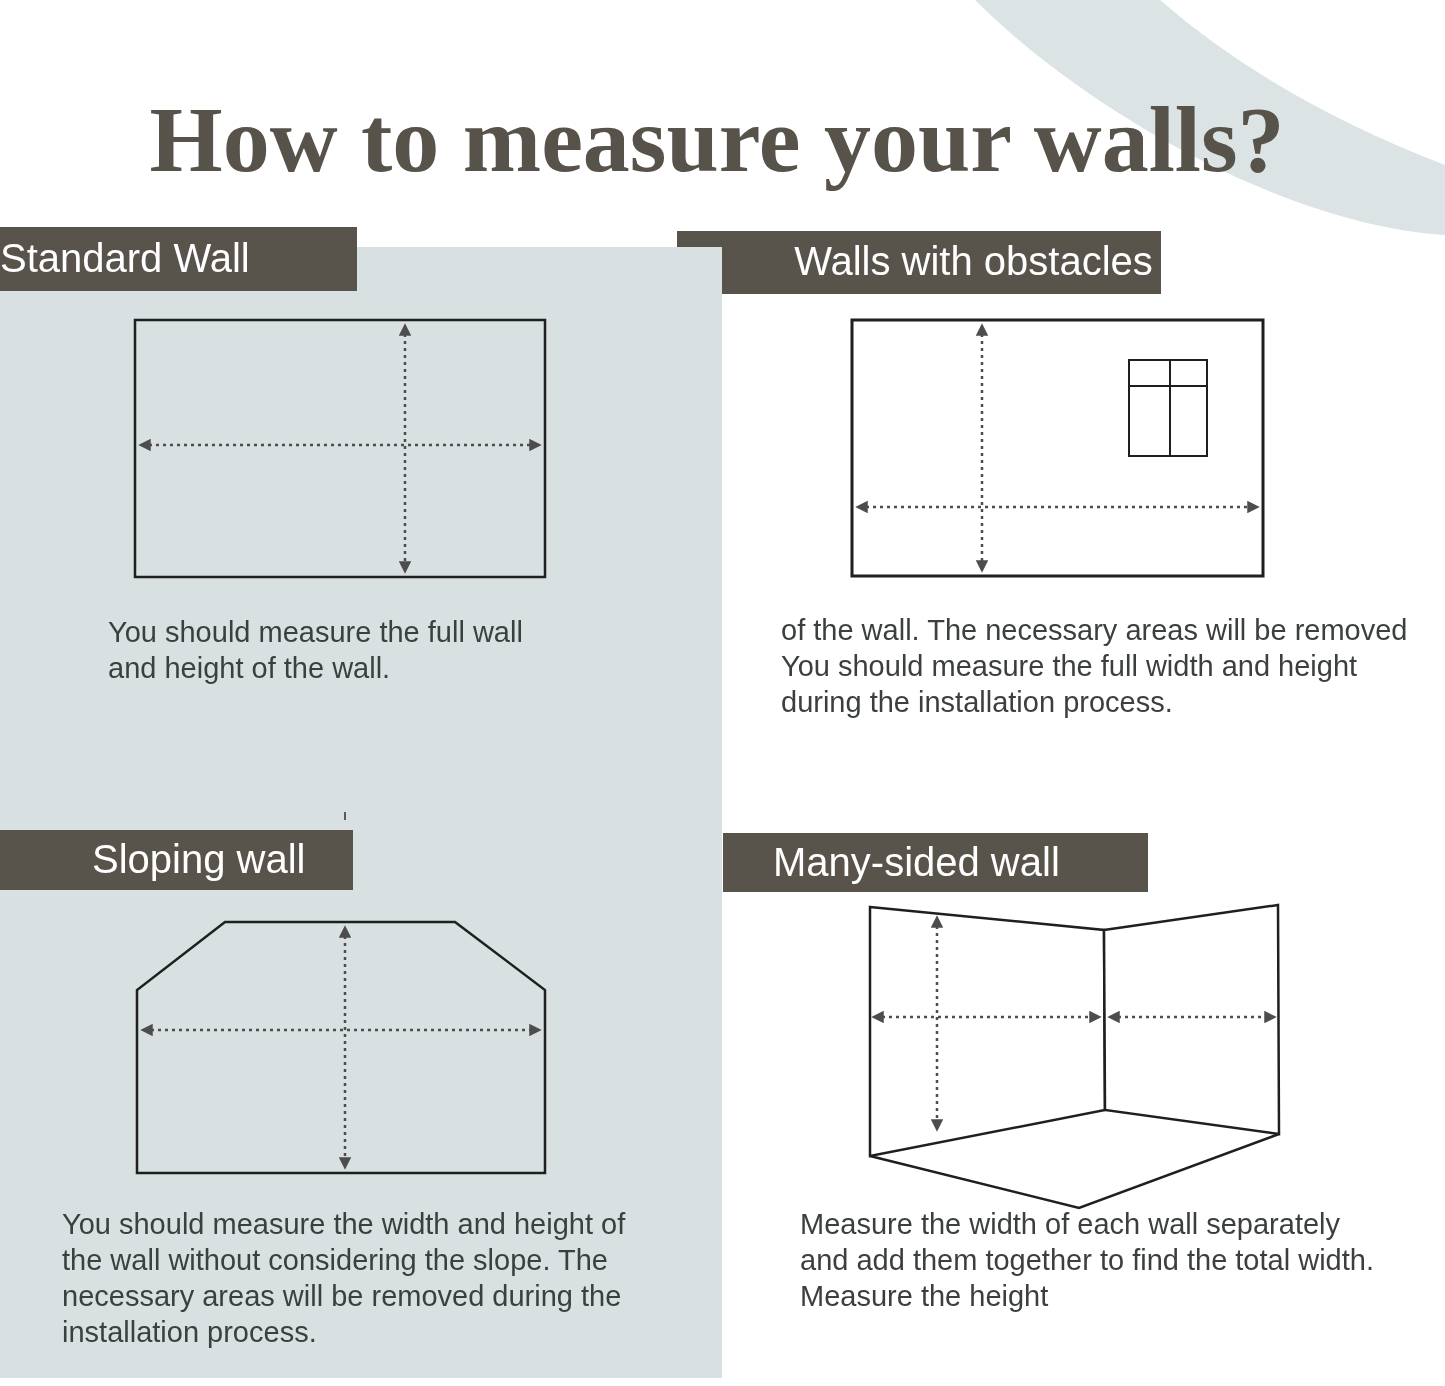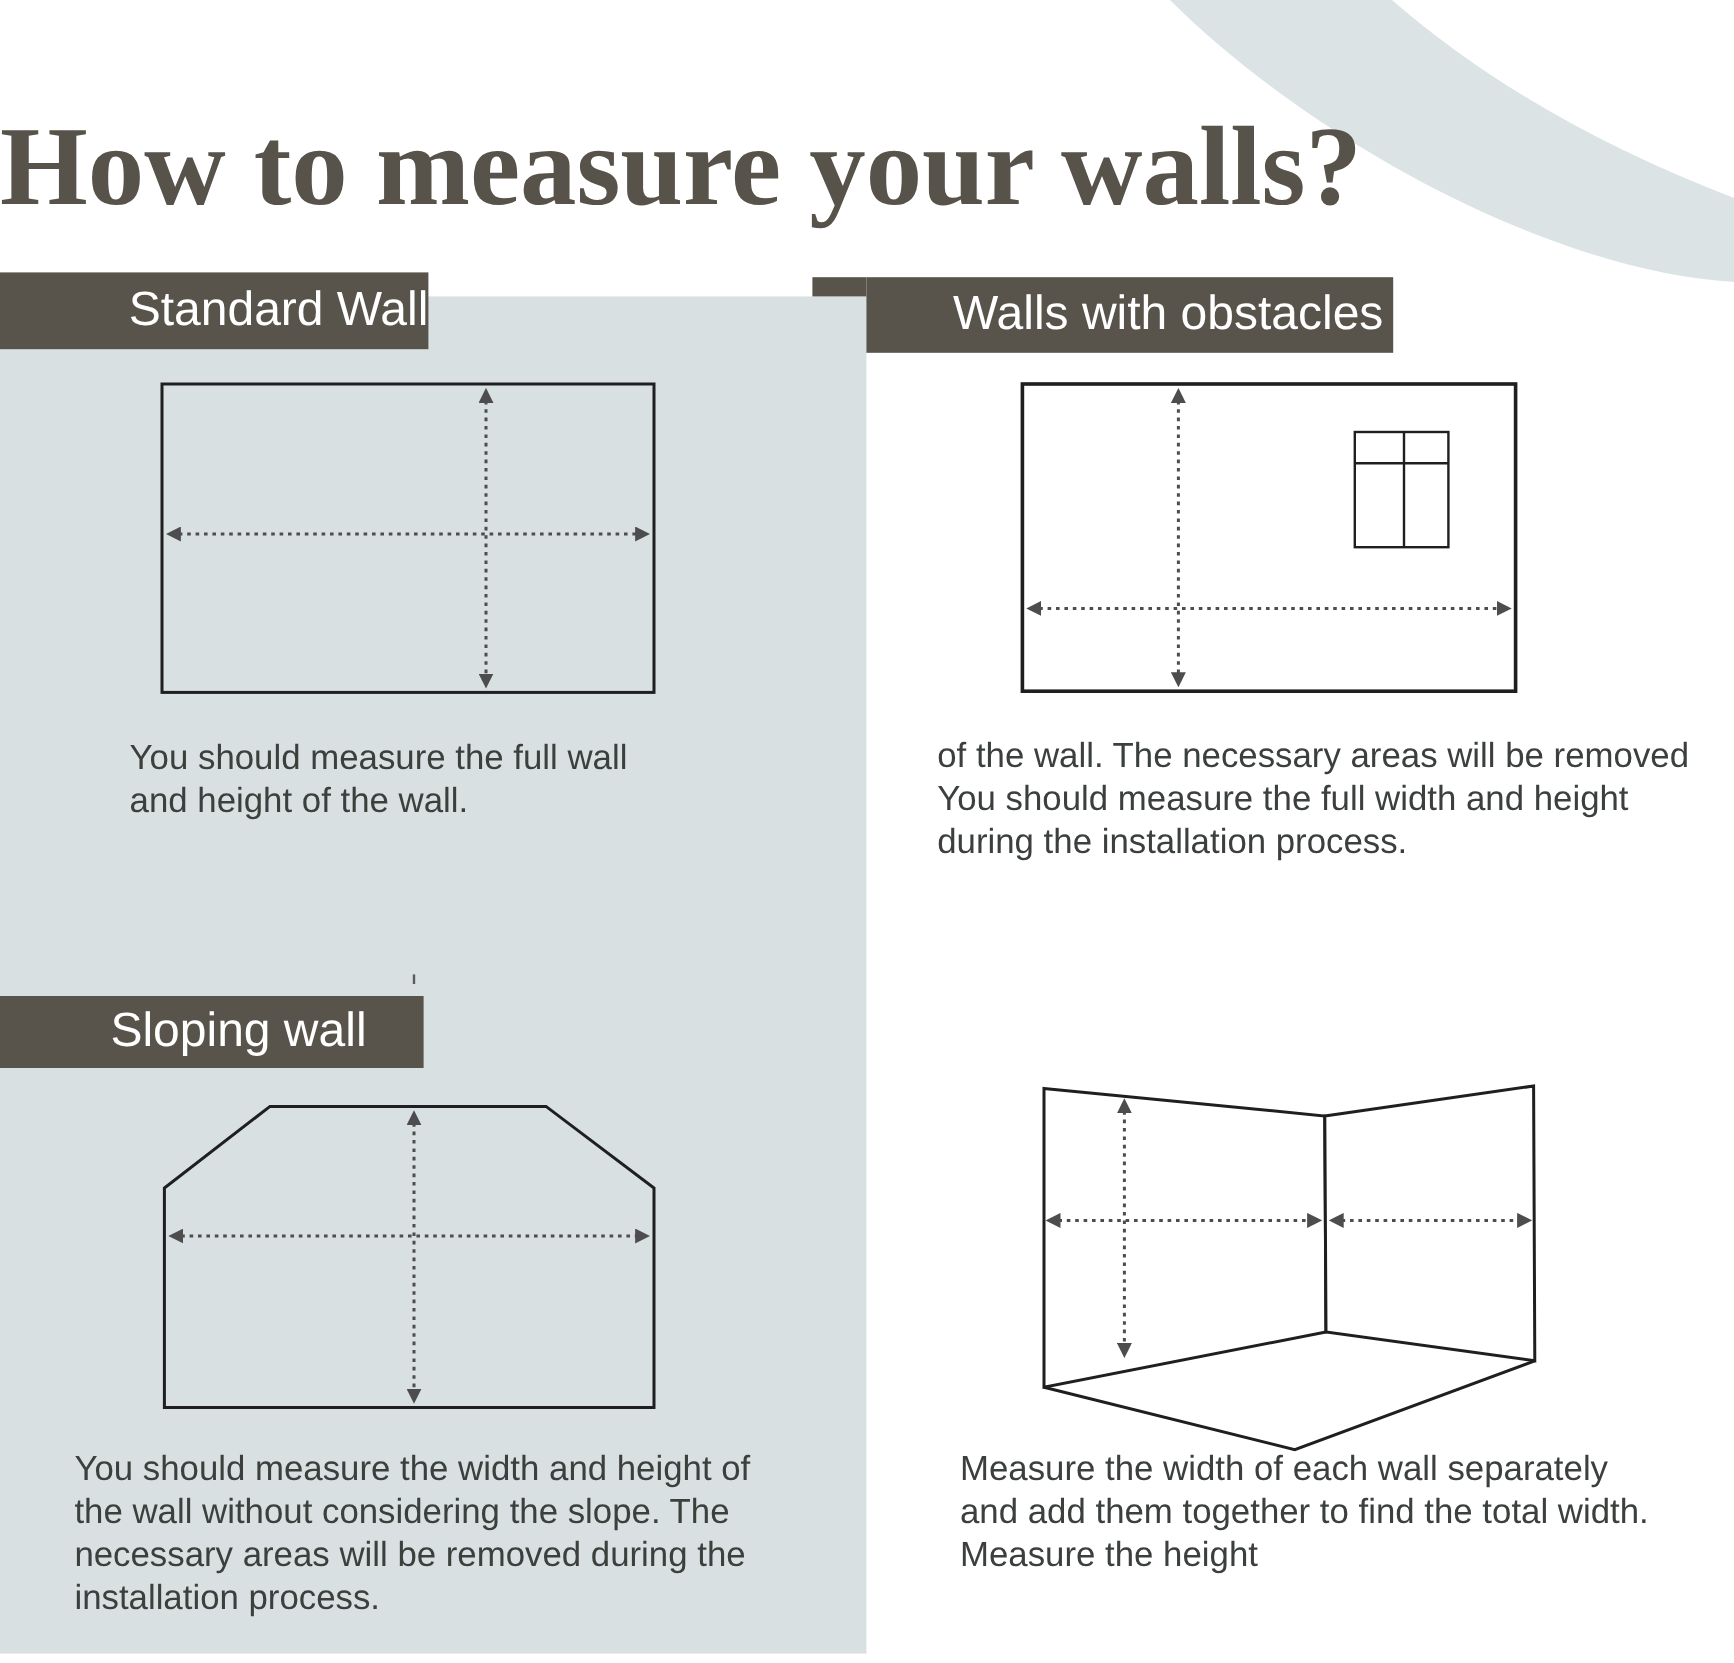--- a/index.html
+++ b/index.html
@@ -9,39 +9,41 @@
     font-family:"Liberation Sans", sans-serif;
     overflow:hidden;
   }
   .canvas{position:relative;width:1445px;height:1386px;background:var(--background,#fff);}
 
   .swoosh{position:absolute;left:945px;top:0;width:500px;height:245px;}
   .swoosh path{fill:var(--swoosh,#dce3e4);}
 
   .page-title{
     position:absolute;left:0;top:22px;width:1410px;
+    text-align:center;
     font-family:"Liberation Serif", serif;
     font-size:94px;
     color:var(--title-text,#57524a);
     letter-spacing:0;
+    padding-left:12px;
   }
 
   .left-panel{
     position:absolute;left:0;top:247px;width:722px;height:1131px;
     background:var(--panel,#d8e0e1);
   }
 
   .bar{
     position:absolute;
     background:var(--header-bar,#59544b);
     color:var(--header-text,#fff);
     font-size:40px;
     white-space:nowrap;
   }
-  .bar-standard{left:0;top:227px;width:357px;height:64px;line-height:63px;padding-left:38px;box-sizing:border-box;text-align:right;}
+  .bar-standard{left:0;top:227px;width:357px;height:64px;line-height:63px;box-sizing:border-box;}
   .bar-obstacles{left:722px;top:231px;width:439px;height:63px;line-height:60px;padding-left:64px;box-sizing:border-box;text-align:center;}
   .bar-obstacles-notch{left:677px;top:231px;width:45px;height:16px;position:absolute;background:var(--header-bar,#59544b);}
   .bar-sloping{left:0;top:830px;width:353px;height:60px;line-height:59px;padding-left:92px;box-sizing:border-box;}
   .bar-manysided{left:723px;top:833px;width:425px;height:59px;line-height:58px;padding-left:50px;box-sizing:border-box;}
 
   .diag{position:absolute;}
   .diag-standard{left:130px;top:315px;}
   .diag-obstacles{left:847px;top:315px;}
   .diag-sloping{left:130px;top:915px;}
   .diag-manysided{left:845px;top:895px;}
@@ -76,20 +78,21 @@
 
   <h1 class="page-title">How to measure your walls?</h1>
 
   <div class="left-panel"></div>
   <div class="stray-mark"></div>
 
   <div class="bar bar-standard">Standard Wall</div>
   <div class="bar-obstacles-notch"></div>
   <div class="bar bar-obstacles">Walls with obstacles</div>
   <div class="bar bar-sloping">Sloping wall</div>
+  <div class="bar bar-manysided">Many-sided wall</div>
 
   <svg class="diag diag-standard" width="420" height="267" viewBox="0 0 420 267">
     <defs>
       <marker id="ah1" viewBox="0 0 10 10" refX="7" refY="5" markerWidth="5" markerHeight="5" orient="auto-start-reverse">
         <path class="ah" d="M0,0 L10,5 L0,10 Z"></path>
       </marker>
     </defs>
     <rect class="wall-stroke" x="5" y="5" width="410" height="257"></rect>
     <line class="m-arrow" x1="12" y1="130" x2="408" y2="130" marker-start="url(#ah1)" marker-end="url(#ah1)"></line>
     <line class="m-arrow" x1="275" y1="12" x2="275" y2="255" marker-start="url(#ah1)" marker-end="url(#ah1)"></line>

